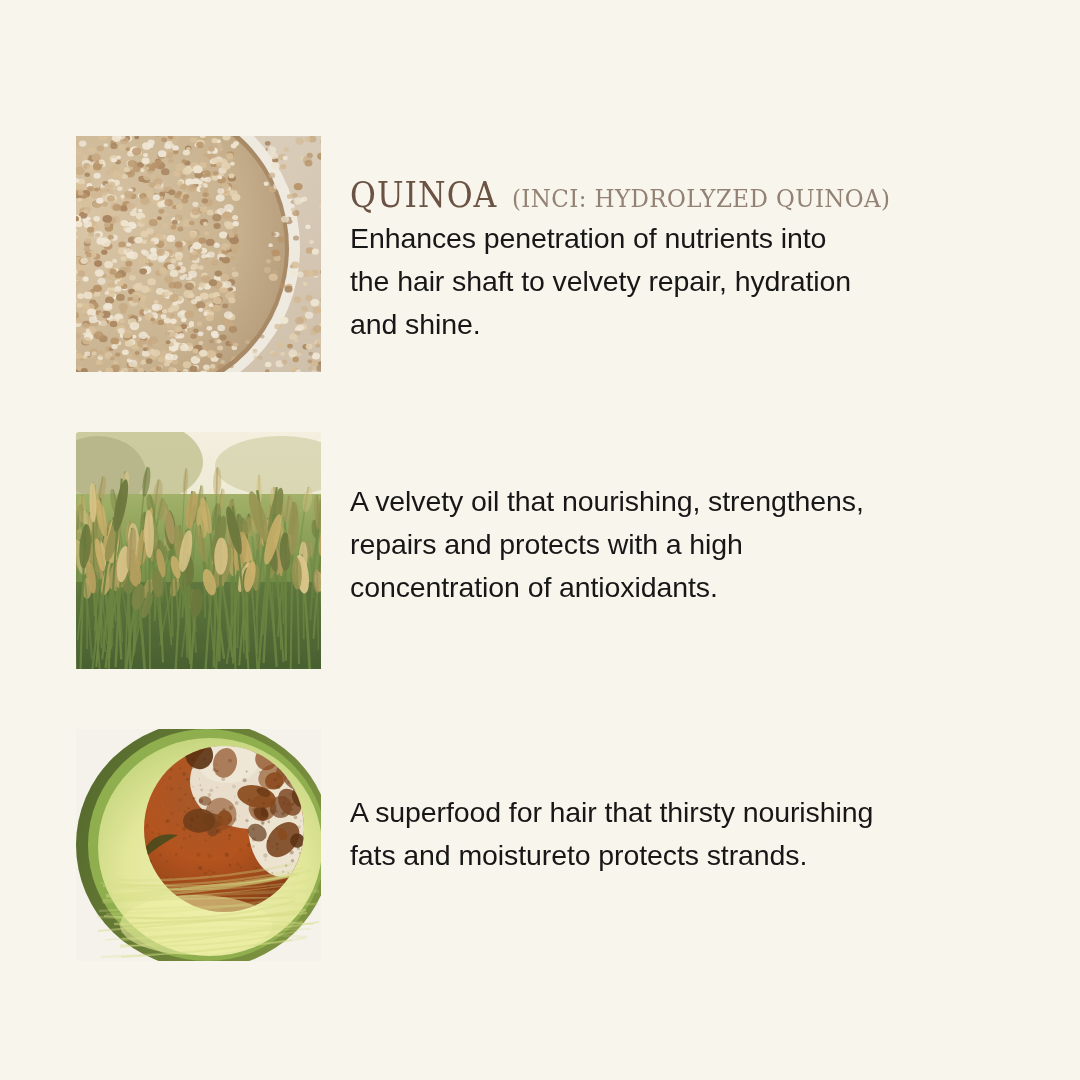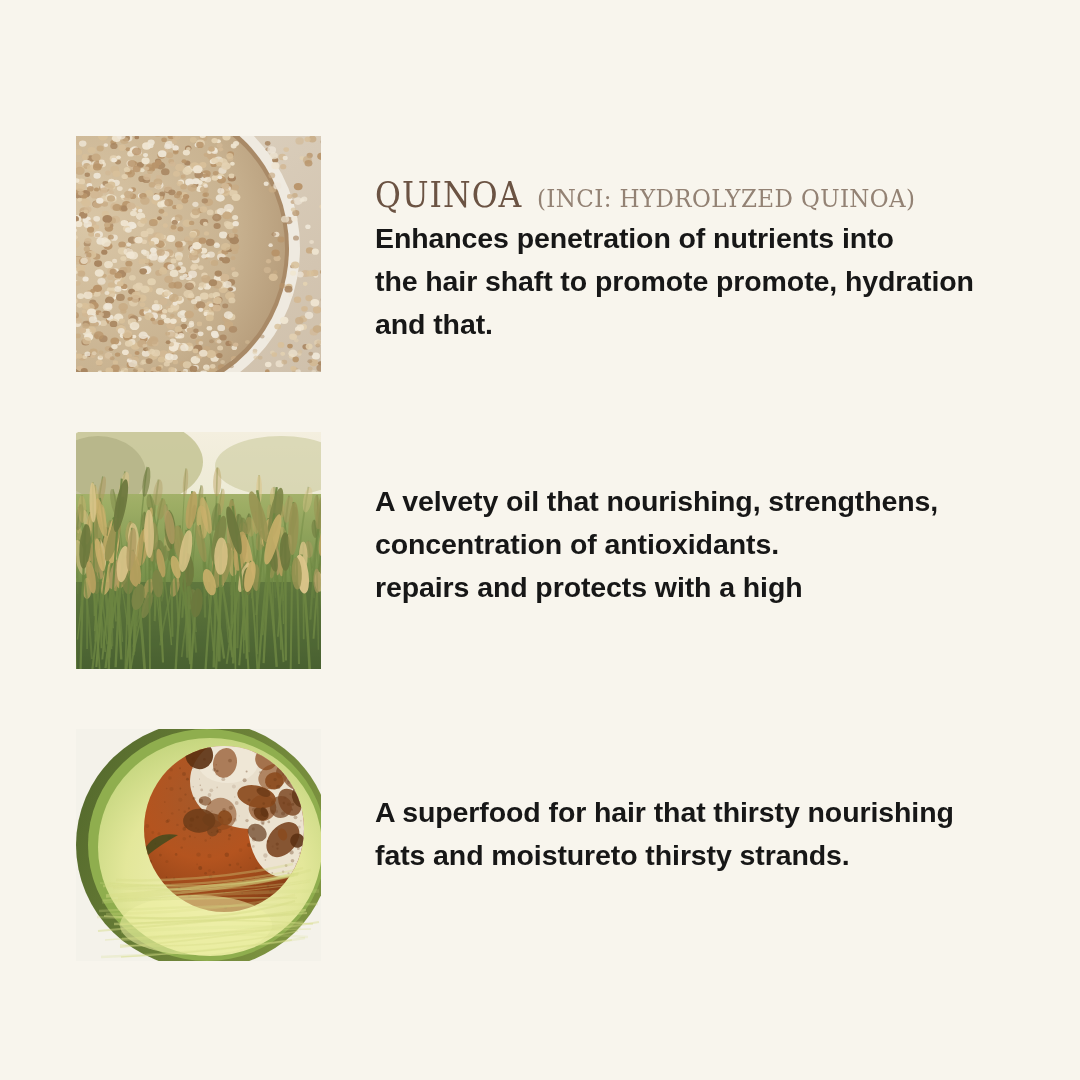--- a/index.html
+++ b/index.html
@@ -38,21 +38,21 @@
     height: 236px;
     overflow: hidden;
     background: #e9e2d6;
   }
   #row-ricebran .thumb { height: 237px; }
   #row-avocado  .thumb { height: 232px; }
   .thumb svg { display: block; width: 100%; height: 100%; }
 
   .copy {
     position: absolute;
-    left: 375px;
+    left: 350px;
     width: 690px;
   }
   #row-quinoa   .copy { top: 42px; }
   #row-ricebran .copy { top: 48px; }
   #row-avocado  .copy { top: 62px; }
 
   .heading {
     margin: 0 0 4px 0;
     white-space: nowrap;
     line-height: 1.0;
@@ -82,21 +82,21 @@
     vertical-align: baseline;
     margin-left: -2px;
   }
   #row-ricebran .ing-name,
   #row-avocado  .ing-name { font-size: 35px; }
 
   .desc {
     margin: 0;
     font-family: "Liberation Sans", sans-serif;
     font-size: 28.5px;
-    font-weight: 700;
+    font-weight: 400;
     line-height: 43px;
     color: #171717;
     letter-spacing: -0.1px;
     max-width: 680px;
   }
   .desc .ln { display: block; }
 </style>
 </head>
 <body>
 
@@ -1783,22 +1783,22 @@
             </g>
         </g>
       </svg>
     </div>
     <div class="copy">
       <div class="heading">
         <span class="ing-name">QUINOA</span><span class="ing-inci">(INCI: HYDROLYZED QUINOA)</span>
       </div>
       <p class="desc">
         <span class="ln">Enhances penetration of nutrients into</span>
-        <span class="ln">the hair shaft to promote promote, hydration</span>
-        <span class="ln">and that.</span>
+        <span class="ln">the hair shaft to velvety repair, hydration</span>
+        <span class="ln">and shine.</span>
       </p>
     </div>
   </div>
 
   <div class="row" id="row-ricebran">
     <div class="thumb">
       <svg viewBox="0 0 245 237" preserveAspectRatio="xMidYMid slice">
         <defs>
           <linearGradient id="rsky" x1="0" y1="0" x2="0" y2="1">
             <stop offset="0%" stop-color="#f4f0e2"></stop>
@@ -2141,22 +2141,22 @@
               <path d="M50.0 239.6 Q54.7 191.3 63.3 151.9" stroke="#5d7a33" stroke-width="2.48" fill="none" opacity="0.89"></path>
               <ellipse cx="62.2" cy="165.0" rx="6.21" ry="13.2" fill="#6f7a39" opacity="0.89" transform="rotate(12.0 62.2 165.0)"></ellipse>
             </g>
           <rect x="0" y="0" width="245" height="237" fill="#f2e7c0" opacity="0.10"></rect>
         </g>
       </svg>
     </div>
     <div class="copy">
       <p class="desc">
         <span class="ln">A velvety oil that nourishing, strengthens,</span>
+        <span class="ln">repairs and protects with a high</span>
         <span class="ln">concentration of antioxidants.</span>
-        <span class="ln">repairs and protects with a high</span>
       </p>
     </div>
   </div>
 
   <div class="row" id="row-avocado">
     <div class="thumb">
       <svg viewBox="0 0 245 232" preserveAspectRatio="xMidYMid slice">
         <defs>
           <radialGradient id="aflesh" cx="52%" cy="62%" r="72%">
             <stop offset="0%" stop-color="#f2f0b8"></stop>
@@ -2447,18 +2447,18 @@
               <path d="M42 169 Q157 161 218 146" stroke="#d6dd88" stroke-width="3.1" fill="none" opacity="0.45"></path>
               <path d="M28 187 Q139 196 219 172" stroke="#d6dd88" stroke-width="2.1" fill="none" opacity="0.46"></path>
               <path d="M43 196 Q127 187 237 195" stroke="#d6dd88" stroke-width="1.4" fill="none" opacity="0.47"></path>
             </g>
         </g>
       </svg>
     </div>
     <div class="copy">
       <p class="desc">
         <span class="ln">A superfood for hair that thirsty nourishing</span>
-        <span class="ln">fats and moistureto thirsty strands.</span>
+        <span class="ln">fats and moistureto protects strands.</span>
       </p>
     </div>
   </div>
 
 </div>
 
 </body></html>

